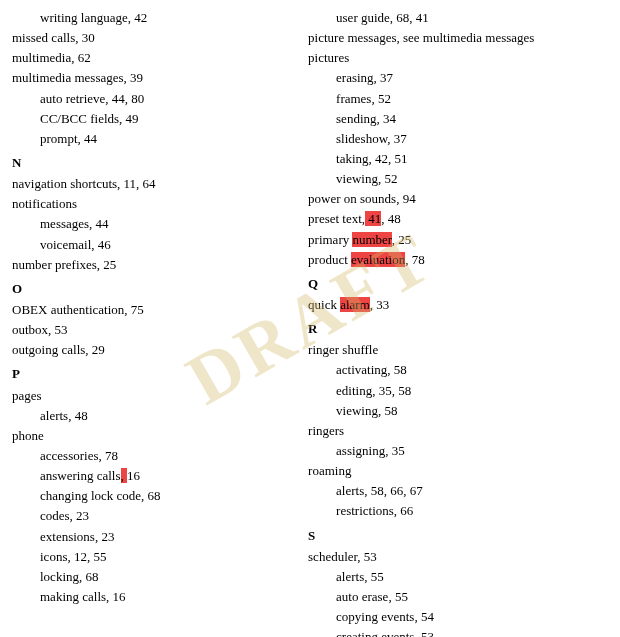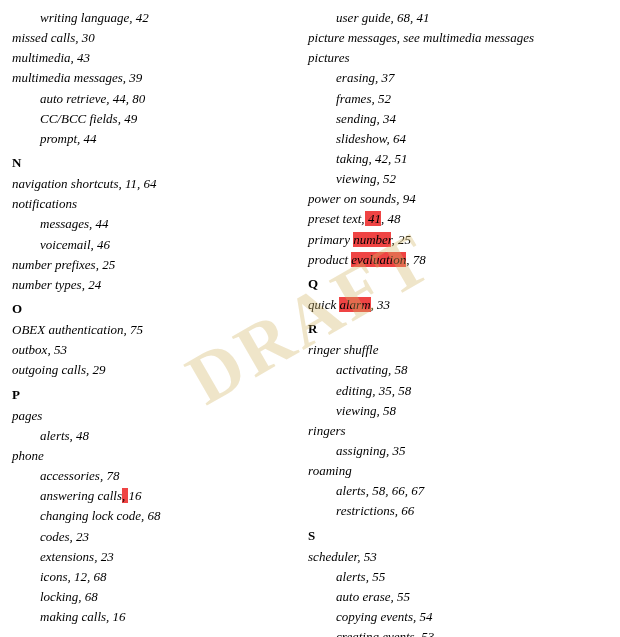--- a/index.html
+++ b/index.html
@@ -29,21 +29,20 @@
     .left-col {
       width: 290px;
       padding-right: 8px;
     }
     .right-col {
       width: 310px;
       padding-left: 8px;
     }
     .index-entry {
       line-height: 1.55;
-      font-style: italic;
     }
     .index-entry.indent1 {
       padding-left: 28px;
     }
     .section-letter {
       font-weight: bold;
       margin-top: 4px;
       margin-bottom: 1px;
       line-height: 1.55;
     }
@@ -66,57 +65,56 @@
   </style>
 </head>
 <body>
 
 <div class="page-container">
   <div class="watermark">DRAFT</div>
   <div class="content-area">
     <div class="left-col" id="left-col">
         <div class="index-entry indent1">writing language, 42</div>
         <div class="index-entry">missed calls, 30</div>
-        <div class="index-entry">multimedia, 43</div>
+        <div class="index-entry">multimedia, 62</div>
         <div class="index-entry">multimedia messages, 39</div>
         <div class="index-entry indent1">auto retrieve, 44, 80</div>
         <div class="index-entry indent1">CC/BCC fields, 49</div>
         <div class="index-entry indent1">prompt, 44</div>
         <div class="section-letter">N</div>
         <div class="index-entry">navigation shortcuts, 11, 64</div>
         <div class="index-entry">notifications</div>
         <div class="index-entry indent1">messages, 44</div>
         <div class="index-entry indent1">voicemail, 46</div>
         <div class="index-entry">number prefixes, 25</div>
-        <div class="index-entry">number types, 24</div>
         <div class="section-letter">O</div>
         <div class="index-entry">OBEX authentication, 75</div>
         <div class="index-entry">outbox, 53</div>
         <div class="index-entry">outgoing calls, 29</div>
         <div class="section-letter">P</div>
         <div class="index-entry">pages</div>
         <div class="index-entry indent1">alerts, 48</div>
         <div class="index-entry">phone</div>
         <div class="index-entry indent1">accessories, 78</div>
         <div class="index-entry indent1">answering calls<span class="highlight-yellow">, </span>16</div>
         <div class="index-entry indent1">changing lock code, 68</div>
         <div class="index-entry indent1">codes, 23</div>
         <div class="index-entry indent1">extensions, 23</div>
-        <div class="index-entry indent1">icons, 12, 68</div>
+        <div class="index-entry indent1">icons, 12, 55</div>
         <div class="index-entry indent1">locking, 68</div>
         <div class="index-entry indent1">making calls, 16</div>
       </div>
     <div class="right-col" id="right-col">
         <div class="index-entry indent1">user guide, 68, 41</div>
         <div class="index-entry">picture messages, see multimedia messages</div>
         <div class="index-entry">pictures</div>
         <div class="index-entry indent1">erasing, 37</div>
         <div class="index-entry indent1">frames, 52</div>
         <div class="index-entry indent1">sending, 34</div>
-        <div class="index-entry indent1">slideshow, 64</div>
+        <div class="index-entry indent1">slideshow, 37</div>
         <div class="index-entry indent1">taking, 42, 51</div>
         <div class="index-entry indent1">viewing, 52</div>
         <div class="index-entry">power on sounds, 94</div>
         <div class="index-entry">preset text,<span class="highlight-yellow"> 41</span>, 48</div>
         <div class="index-entry">primary <span class="highlight-yellow">number</span>, 25</div>
         <div class="index-entry">product <span class="highlight-yellow">evaluation</span>, 78</div>
         <div class="section-letter">Q</div>
         <div class="index-entry">quick <span class="highlight-yellow">alarm</span>, 33</div>
         <div class="section-letter">R</div>
         <div class="index-entry">ringer shuffle</div>

